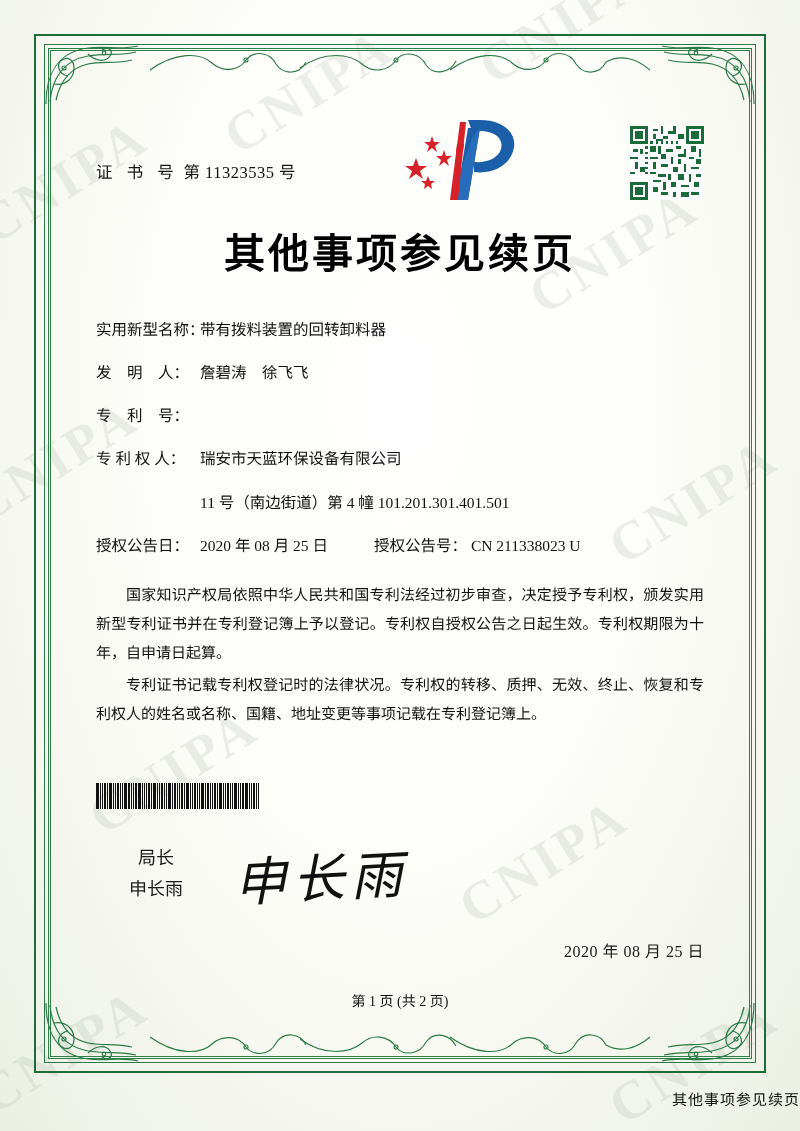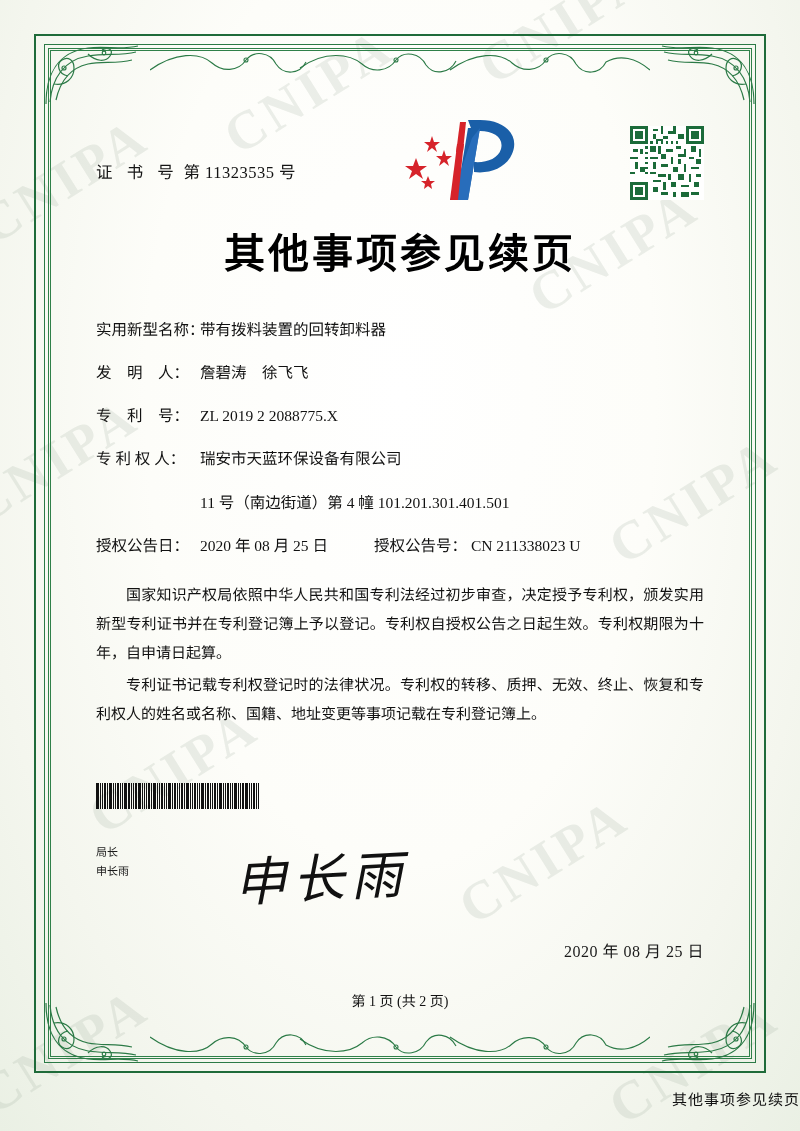--- a/index.html
+++ b/index.html
@@ -190,23 +190,24 @@
     margin-right: 1px;
   }
 
   
   .sig-row {
     margin-top: 34px;
     display: flex;
     align-items: flex-start;
   }
   .sig-label {
-    font-size: 11px;
+    font-size: 18px;
     line-height: 1.7;
     width: 120px;
+    text-align: center;
   }
   .sig-mark {
     font-family: "Liberation Serif", serif;
     font-size: 52px;
     color: #111;
     margin-top: -6px;
     margin-left: 18px;
     letter-spacing: 6px;
     font-style: italic;
     transform: rotate(-3deg);
@@ -445,21 +446,20 @@
         <span class="f-value">带有拨料装置的回转卸料器</span>
       </div>
 
       <div class="field">
         <span class="f-label">发　明　人：</span>
         <span class="f-value">詹碧涛　徐飞飞</span>
       </div>
 
       <div class="field">
         <span class="f-label">专　利　号：</span>
-        <span class="f-value num">ZL 2019 2 2088775.X</span>
       </div>
 
 
       <div class="field">
         <span class="f-label">专 利 权 人：</span>
         <span class="f-value">瑞安市天蓝环保设备有限公司</span>
       </div>
 
       <div class="f-sub" style="margin-bottom:16px;">11 号（南边街道）第 4 幢 101.201.301.401.501</div>
 

